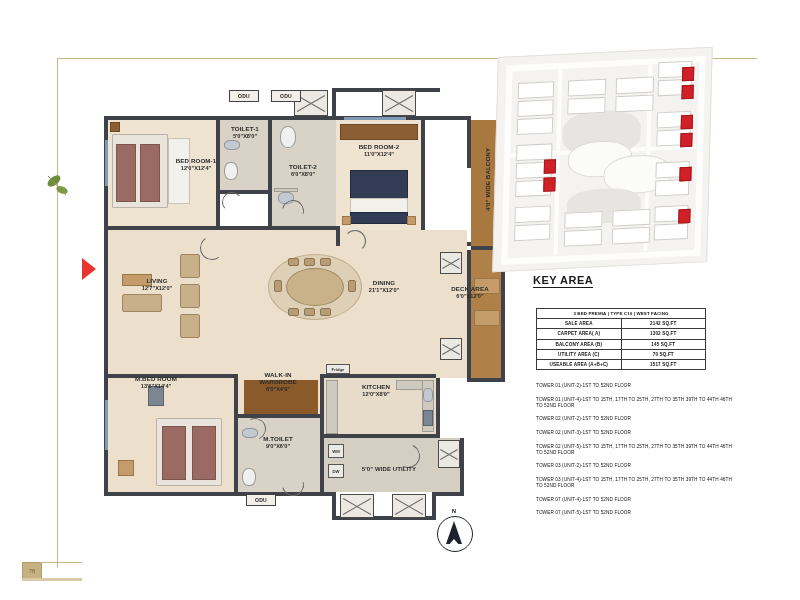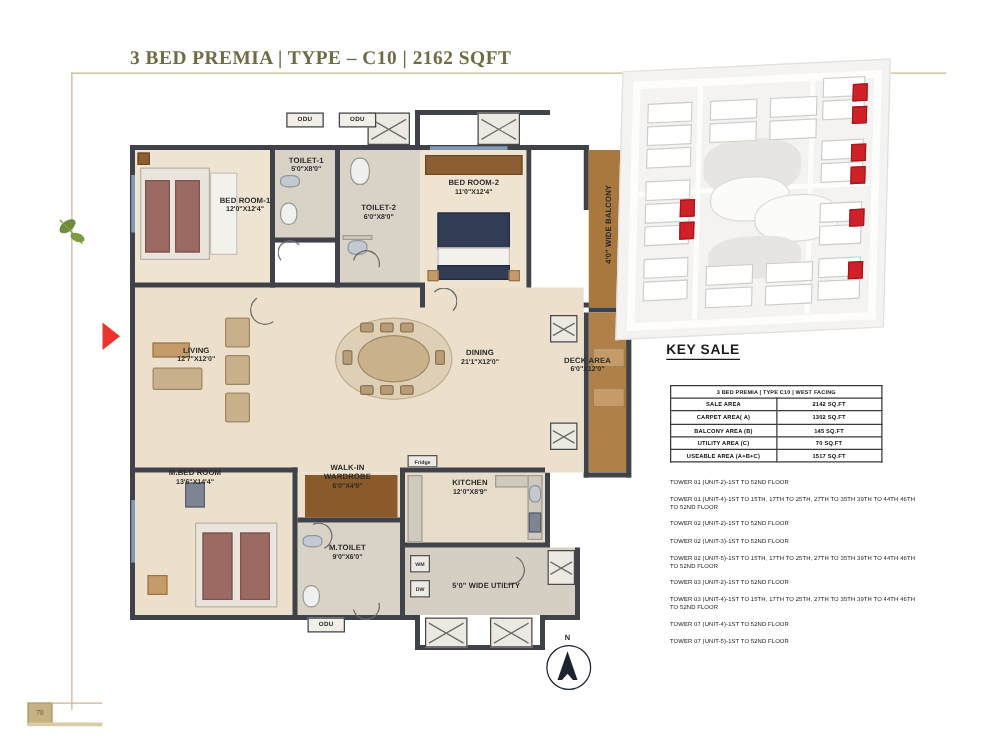--- a/index.html
+++ b/index.html
@@ -134,21 +134,20 @@
       <ellipse cx="22" cy="22" rx="6" ry="3.4" fill="#7e9b46" transform="rotate(22 22 22)"></ellipse>
       <path d="M8 8 L26 27" stroke="#7e9b46" stroke-width="1" fill="none"></path>
     </svg>
   </div>
   <div class="corner-badge">
     <span>78</span>
   </div>
   <div class="corner-rule"></div>
   <div class="corner-rule2"></div>
 
-  <div class="title">3 BED PREMIA | TYPE – C10 | 2162 SQFT</div>
 
   <div id="plan">
 
     <div class="wall" style="left:8px;  top:28px;  width:4px;  height:380px;"></div>
     <div class="wall" style="left:8px;  top:28px;  width:232px;height:4px;"></div>
     <div class="wall" style="left:236px;top:0px;   width:4px;  height:32px;"></div>
     <div class="wall" style="left:236px;top:0px;   width:108px;height:4px;"></div>
     <div class="wall" style="left:225px;top:28px;  width:150px;height:4px;"></div>
     <div class="wall" style="left:371px;top:28px;  width:4px;  height:52px;"></div>
     <div class="wall" style="left:325px;top:28px;  width:4px;  height:130px;"></div>
@@ -389,21 +388,21 @@
       <div class="blk" style="left:160px;top:112px;width:32px;height:14px;"></div>
       <div class="blk" style="left:160px;top:130px;width:32px;height:14px;"></div>
       <div class="blk red" style="left:184px;top:118px;width:10px;height:12px;"></div>
 
       <div class="blk" style="left:160px;top:156px;width:32px;height:14px;"></div>
       <div class="blk" style="left:160px;top:174px;width:32px;height:14px;"></div>
       <div class="blk red" style="left:184px;top:160px;width:10px;height:12px;"></div>
     </div>
   </div>
 
-  <div class="keyplan-title">KEY SALE</div>
+  <div class="keyplan-title">KEY AREA</div>
 
   <table id="areatable">
     <tbody>
       <tr class="hdr">
         <td colspan="2">3 BED PREMIA  |  TYPE C10  |  WEST FACING</td>
       </tr>
       <tr>
         <td class="k">SALE AREA</td>
         <td>2142 SQ.FT</td>
       </tr>

